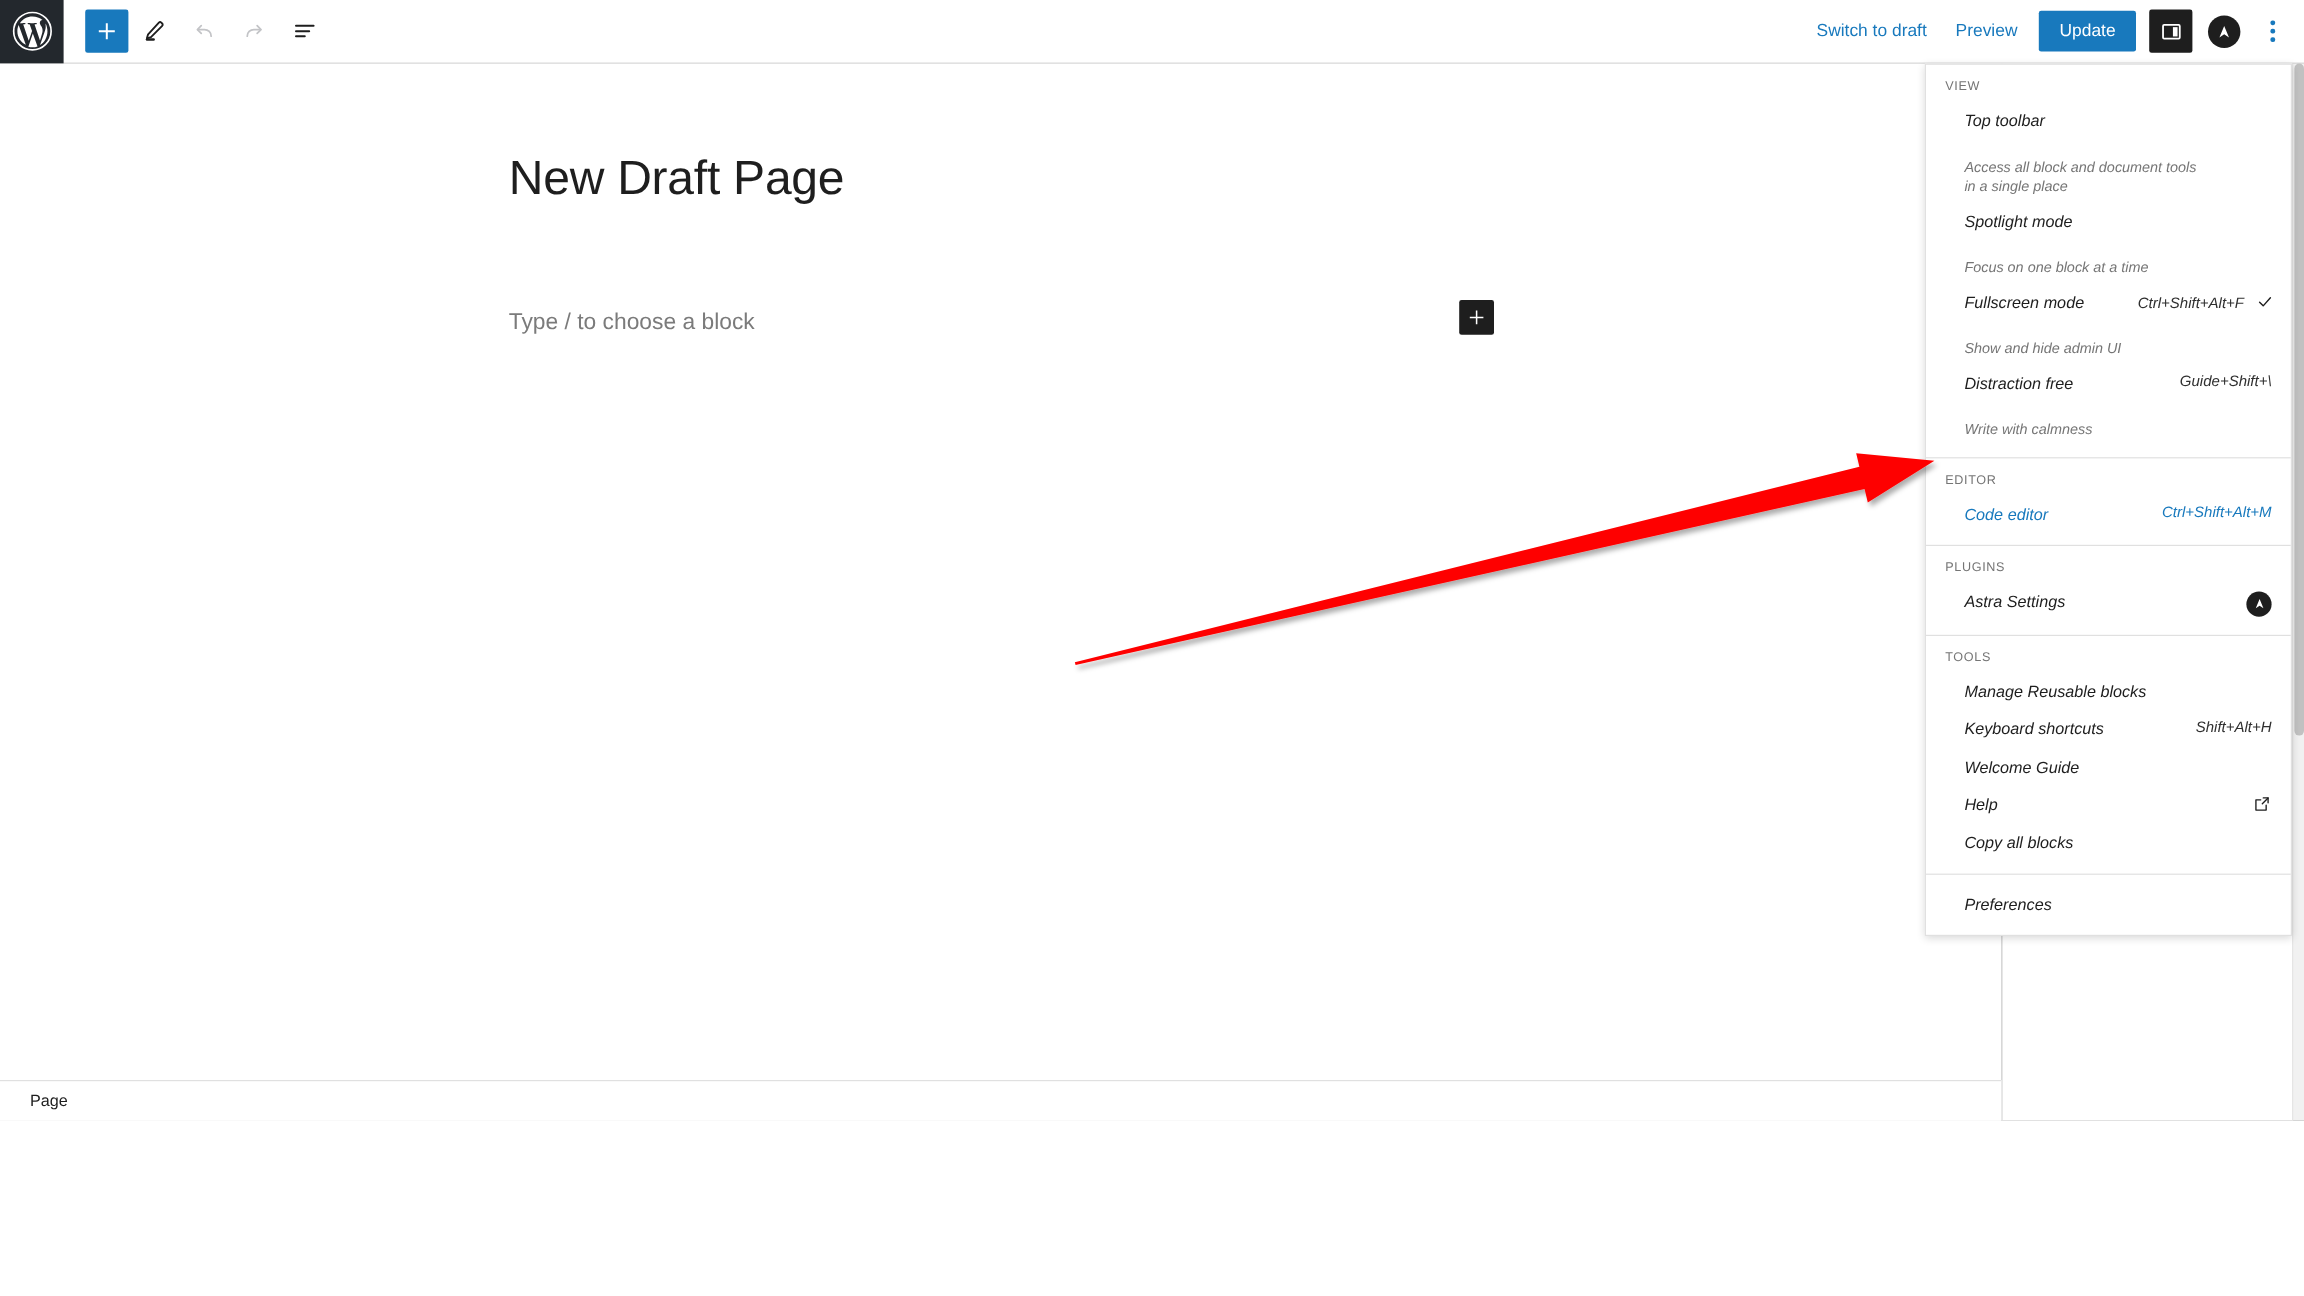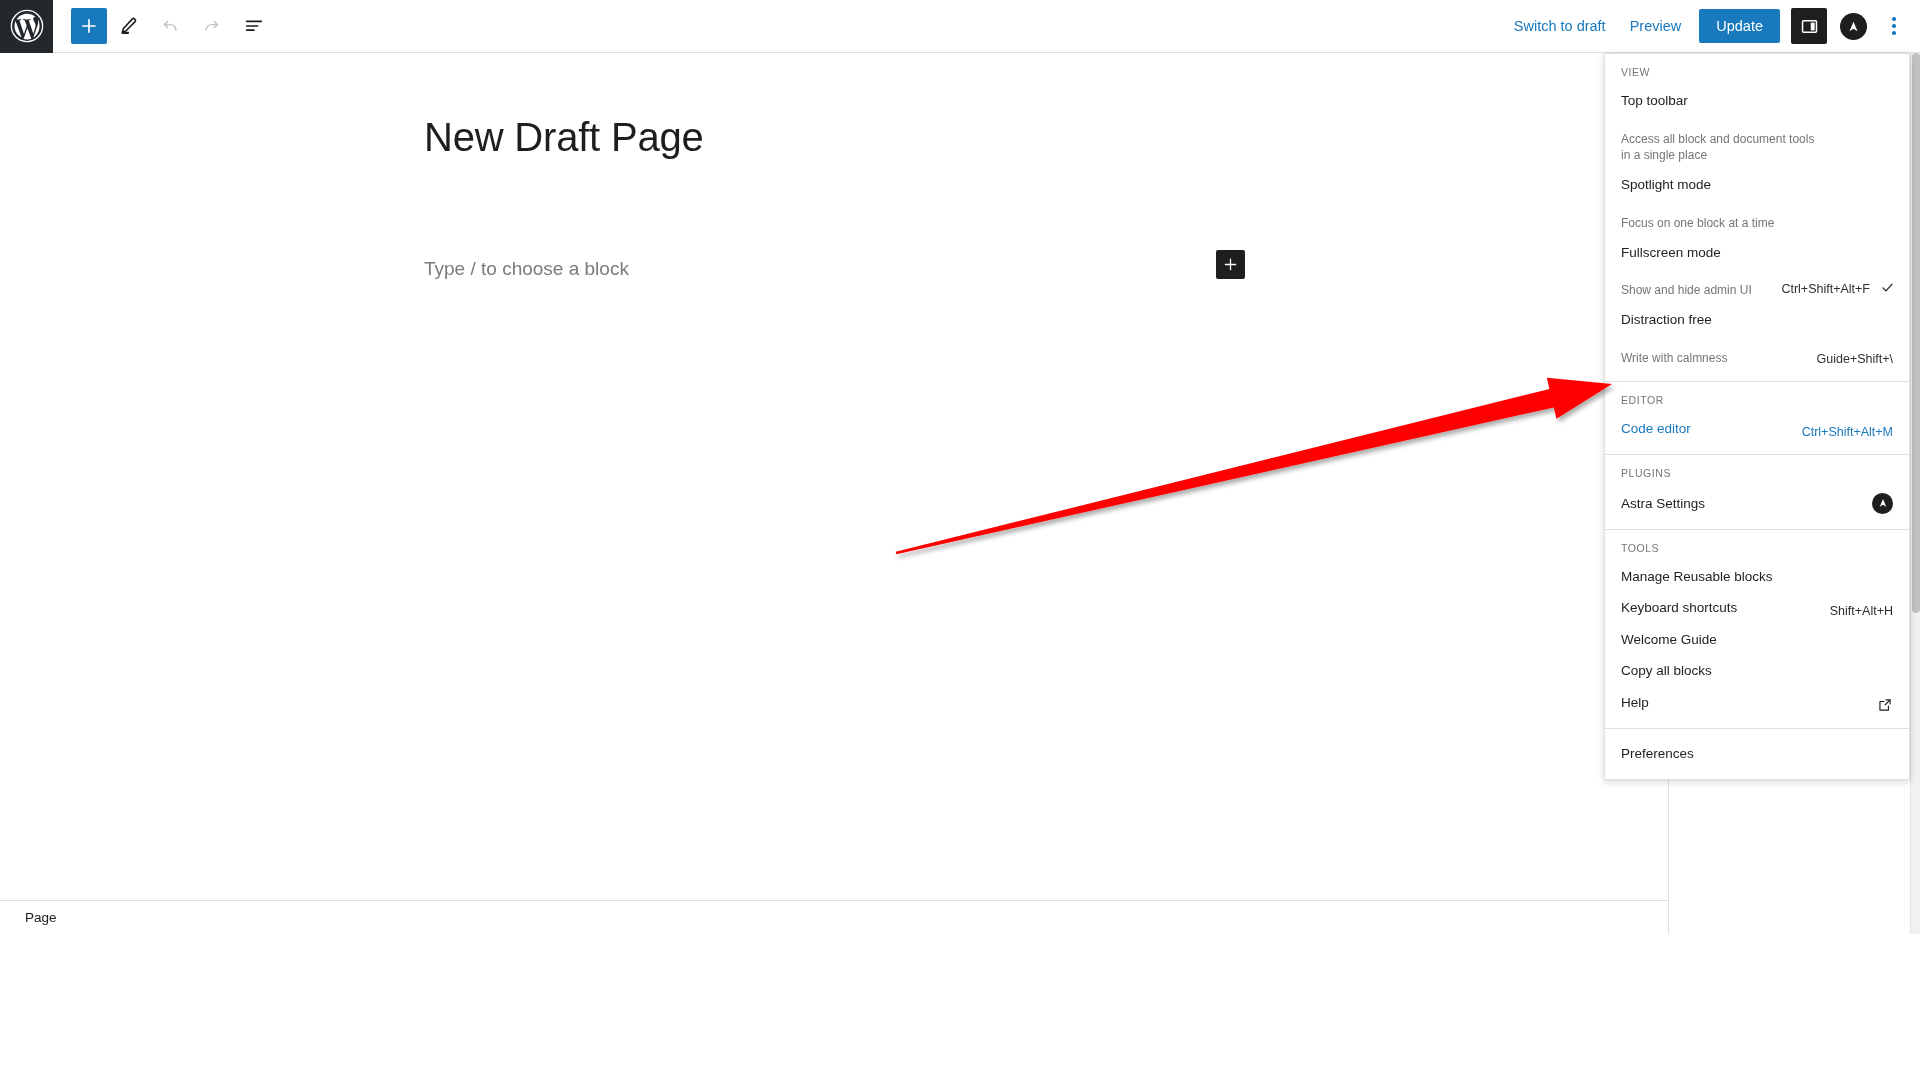--- a/index.html
+++ b/index.html
@@ -63,21 +63,21 @@
   .kebab-btn {
     width: 34px; height: 42px; border:none; background:transparent; cursor:pointer;
     display: flex; flex-direction: column; align-items: center; justify-content: center; gap: 3.5px;
     margin-left: 6px;
   }
   .kebab-btn i { display:block; width: 3.5px; height: 3.5px; border-radius: 50%; background: #1879bd; }
 
   
   .canvas { position: absolute; top: 53px; left: 0; width: 1668px; bottom: 0; background: #fff; }
   .post-title {
-    position: absolute; left: 424px; top: 60px;
+    position: absolute; left: 424px; top: 72px;
     font-size: 40px; font-weight: 400; color: #1e1e1e;
     letter-spacing: -0.2px; line-height: 1.2;
   }
   .block-placeholder {
     position: absolute; left: 424px; top: 201px;
     font-size: 19px; color: #7b7b7b; line-height: 1.6;
   }
   .canvas-inserter {
     position: absolute; left: 1216px; top: 197px;
     width: 29px; height: 29px; background: #1e1e1e; border: none; cursor: pointer;
@@ -150,22 +150,22 @@
     z-index: 40;
   }
   .menu-group { border-bottom: 1px solid #e0e0e0; padding: 8px 0 9px 0; }
   .menu-group:last-child { border-bottom: none; }
   .menu-group.tight { padding: 9px 0 10px 0; }
   .menu-heading {
     font-size: 10.5px; letter-spacing: 0.55px; color: #757575;
     text-transform: uppercase; padding: 4px 16px 7px 16px;
   }
   .menu-item {
-    display: flex; align-items: flex-end; justify-content: space-between;
-    padding: 6px 16px 6px 16px; cursor: pointer; gap: 10px;
+    display: flex; align-items: flex-start; justify-content: space-between;
+    padding: 6px 16px 6px 32px; cursor: pointer; gap: 10px; font-style: italic;
   }
   .mi-main { min-width: 0; }
   .mi-label { font-size: 13.5px; color: #1e1e1e; line-height: 1.45; white-space: nowrap; }
   .mi-label.blue { color: #1879bd; }
   .mi-desc { font-size: 12px; color: #757575; line-height: 1.35; margin-top: 20px; max-width: 196px; }
   .mi-right { display:flex; align-items:center; gap: 10px; flex: 0 0 auto; padding-top: 1px; }
   .mi-shortcut { font-size: 12.5px; color: #2f2f2f; white-space: nowrap; }
   .mi-shortcut.blue { color: #1879bd; }
   .mi-check { font-size: 14px; color: #1e1e1e; width: 13px; text-align:center; }
   .mi-astra { width: 21px; height: 21px; border-radius: 50%; background: #1e1e1e;
@@ -390,37 +390,37 @@
           </div>
         </div>
         <div class="menu-item">
           <div class="mi-main">
             <div class="mi-label">Welcome Guide</div>
           </div>
           <div class="mi-right"></div>
         </div>
         <div class="menu-item">
           <div class="mi-main">
-            <div class="mi-label">Copy all blocks</div>
-          </div>
-          <div class="mi-right"></div>
-        </div>
-        <div class="menu-item">
-          <div class="mi-main">
             <div class="mi-label">Help</div>
           </div>
           <div class="mi-right">
             <span class="mi-ext">
               <svg width="16" height="16" viewBox="0 0 24 24">
                 <path d="M13.6 4.4H19.6V10.4" fill="none" stroke="#1e1e1e" stroke-width="1.7" stroke-linecap="round" stroke-linejoin="round"></path>
                 <path d="M19.6 4.4 12.4 11.6" fill="none" stroke="#1e1e1e" stroke-width="1.7" stroke-linecap="round"></path>
                 <path d="M17.2 13.6V19.6H4.4V6.8H10.4" fill="none" stroke="#1e1e1e" stroke-width="1.7" stroke-linecap="round" stroke-linejoin="round"></path>
               </svg>
             </span>
           </div>
+        </div>
+        <div class="menu-item">
+          <div class="mi-main">
+            <div class="mi-label">Copy all blocks</div>
+          </div>
+          <div class="mi-right"></div>
         </div>
       </div>
       <div class="menu-group tight">
         <div class="menu-item">
           <div class="mi-main">
             <div class="mi-label">Preferences</div>
           </div>
           <div class="mi-right"></div>
         </div>
       </div>

